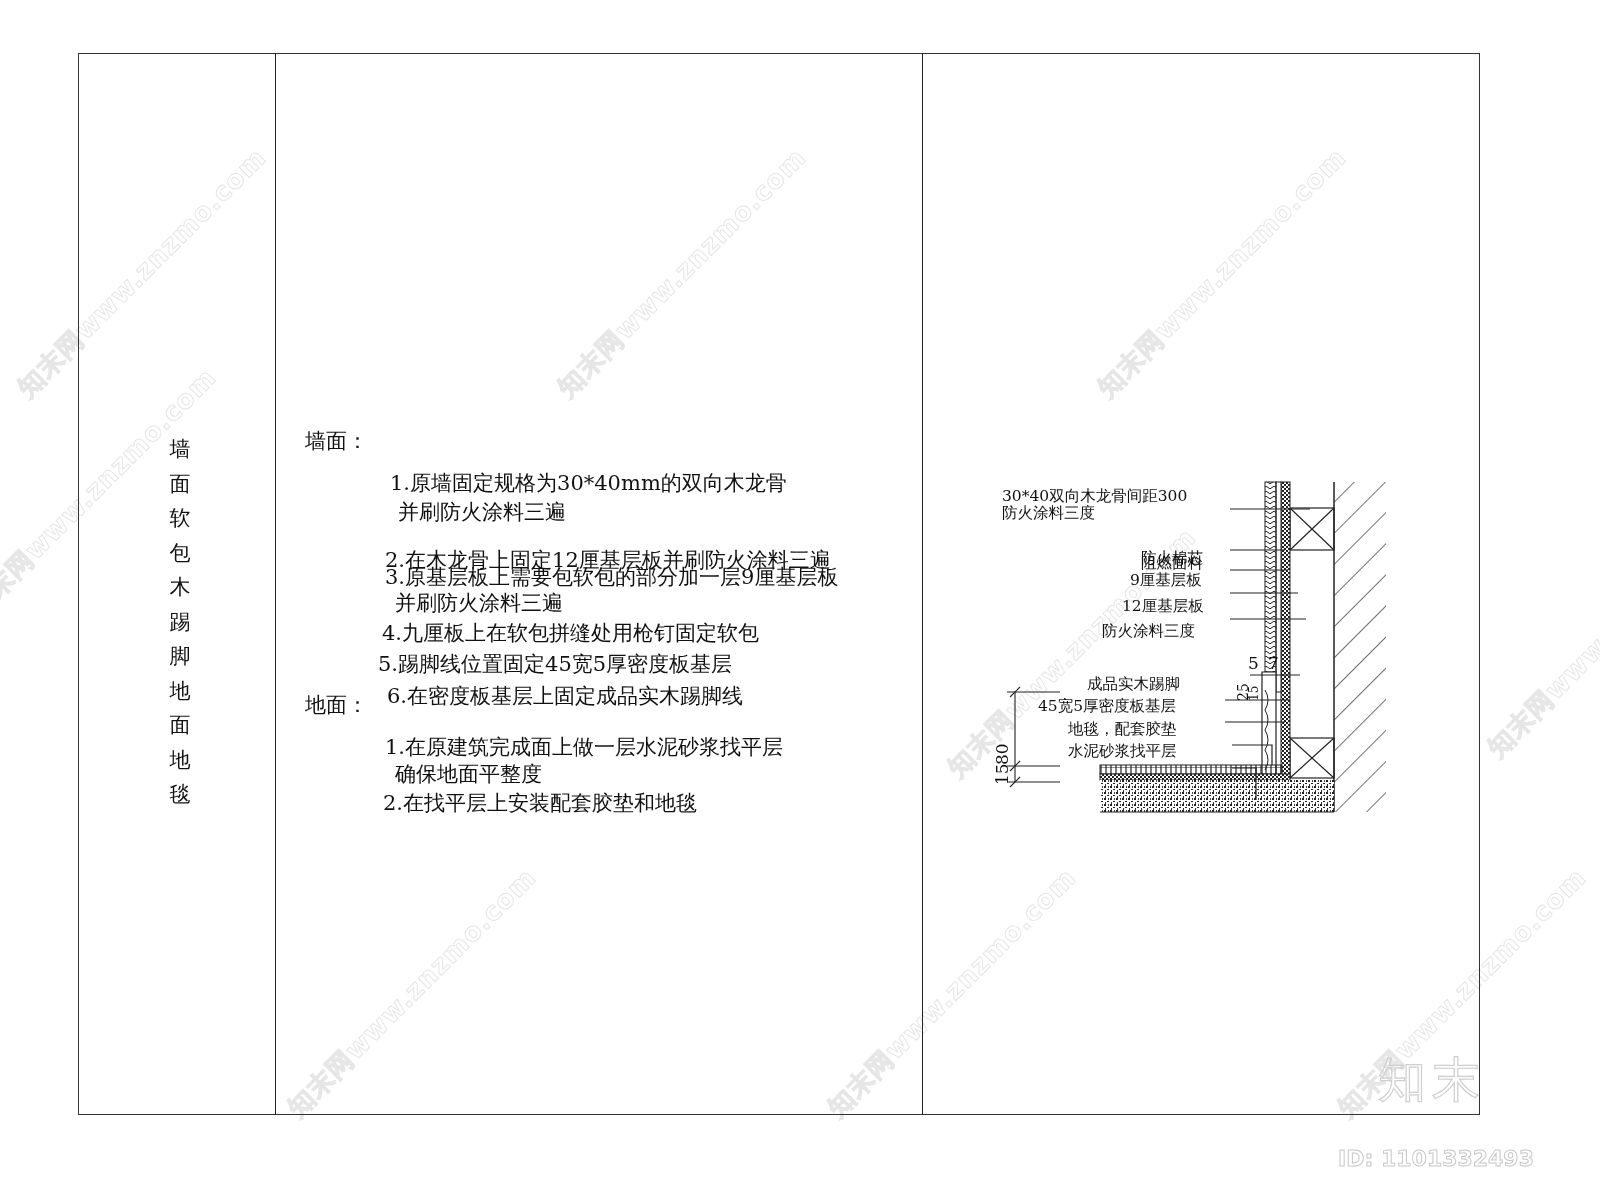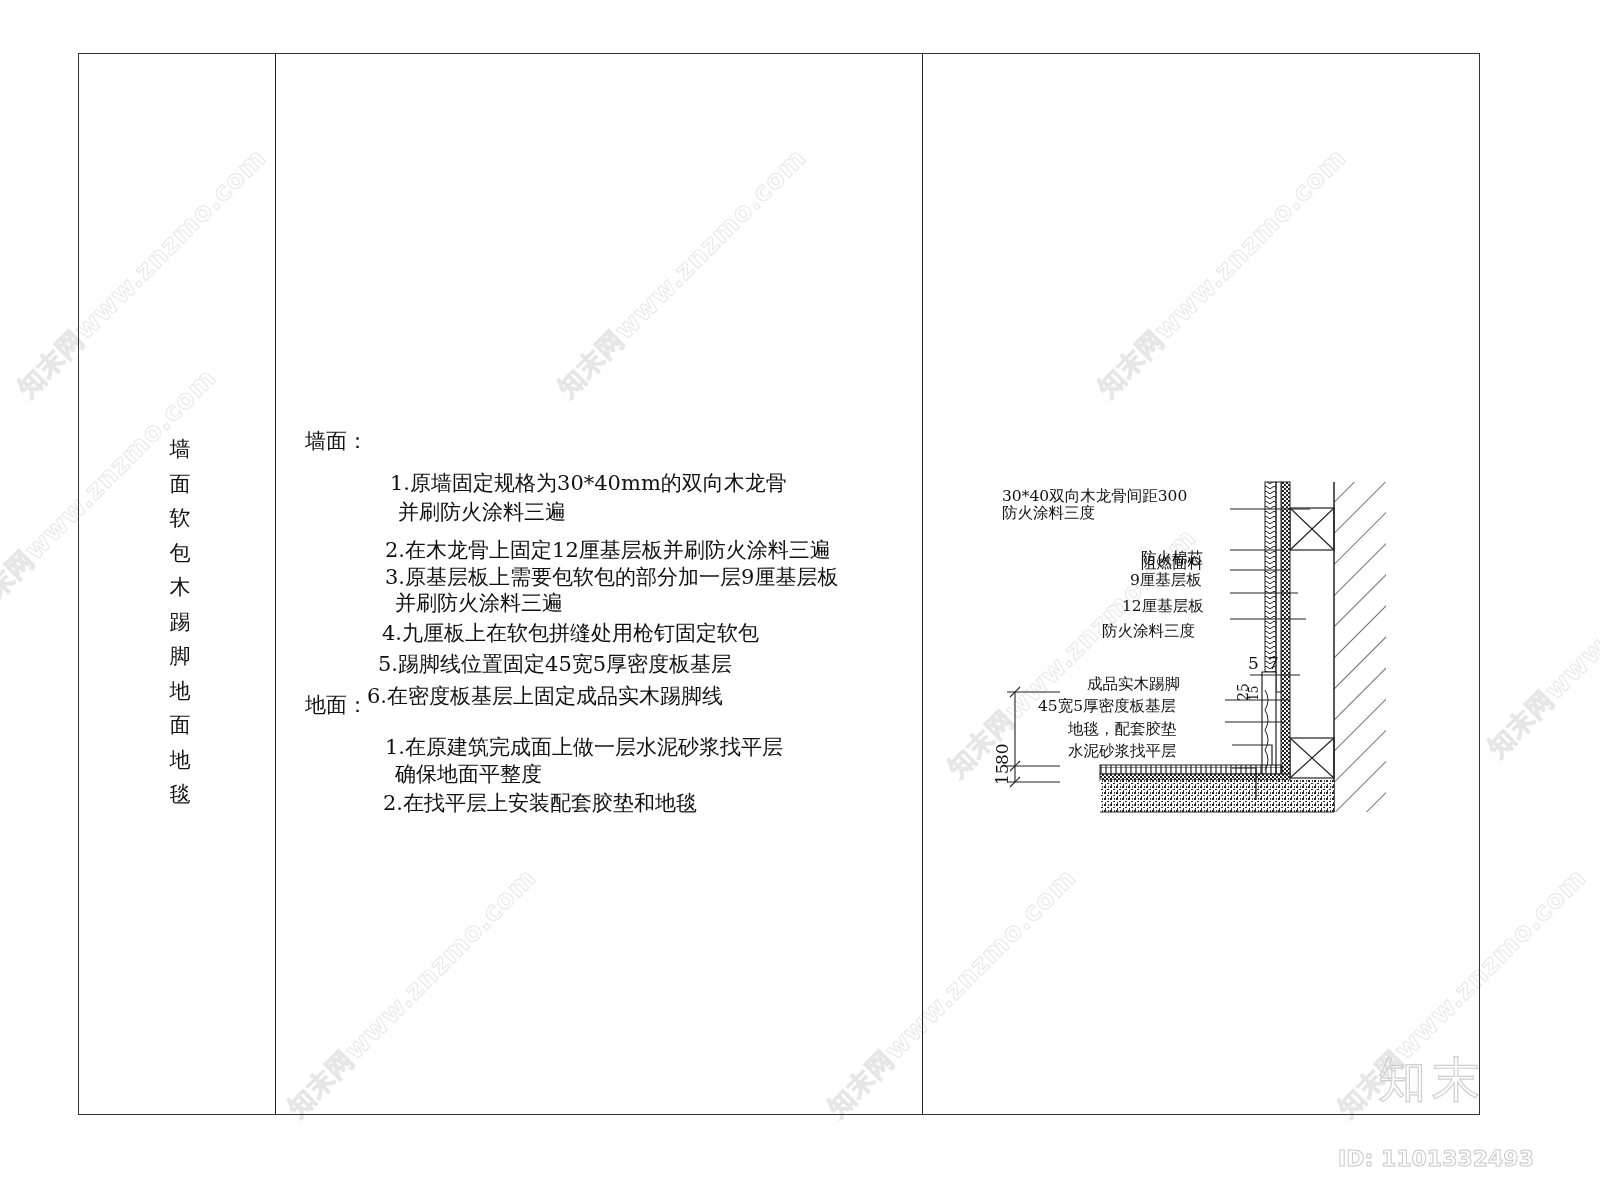--- a/index.html
+++ b/index.html
@@ -56,26 +56,26 @@
   <span>面</span>
   <span>地</span>
   <span>毯</span>
 </div>
 
 <div class="notes">
   <div class="group">
     <span class="group-label">墙面：</span>
     <span class="line" style="left:85px;top:0px;">1.原墙固定规格为30*40mm的双向木龙骨</span>
     <span class="line" style="left:93px;top:29px;">并刷防火涂料三遍</span>
-    <span class="line" style="left:80px;top:67px;text-align:center;">2.在木龙骨上固定12厘基层板并刷防火涂料三遍</span>
+    <span class="line" style="left:80px;top:77px;text-align:center;">2.在木龙骨上固定12厘基层板并刷防火涂料三遍</span>
     <span class="line" style="left:80px;top:94px;">3.原基层板上需要包软包的部分加一层9厘基层板</span>
     <span class="line" style="left:90px;top:120px;">并刷防火涂料三遍</span>
     <span class="line" style="left:77px;top:150px;">4.九厘板上在软包拼缝处用枪钉固定软包</span>
     <span class="line" style="left:73px;top:181px;">5.踢脚线位置固定45宽5厚密度板基层</span>
-    <span class="line" style="left:62px;top:213px;">6.在密度板基层上固定成品实木踢脚线</span>
+    <span class="line" style="left:82px;top:213px;">6.在密度板基层上固定成品实木踢脚线</span>
   </div>
   <div class="group" style="top:264px;">
     <span class="group-label">地面：</span>
     <span class="line" style="left:80px;top:0px;">1.在原建筑完成面上做一层水泥砂浆找平层</span>
     <span class="line" style="left:90px;top:27px;">确保地面平整度</span>
     <span class="line" style="left:78px;top:56px;">2.在找平层上安装配套胶垫和地毯</span>
   </div>
 </div>
 
 <svg width="1600" height="1200" viewBox="0 0 1600 1200">

